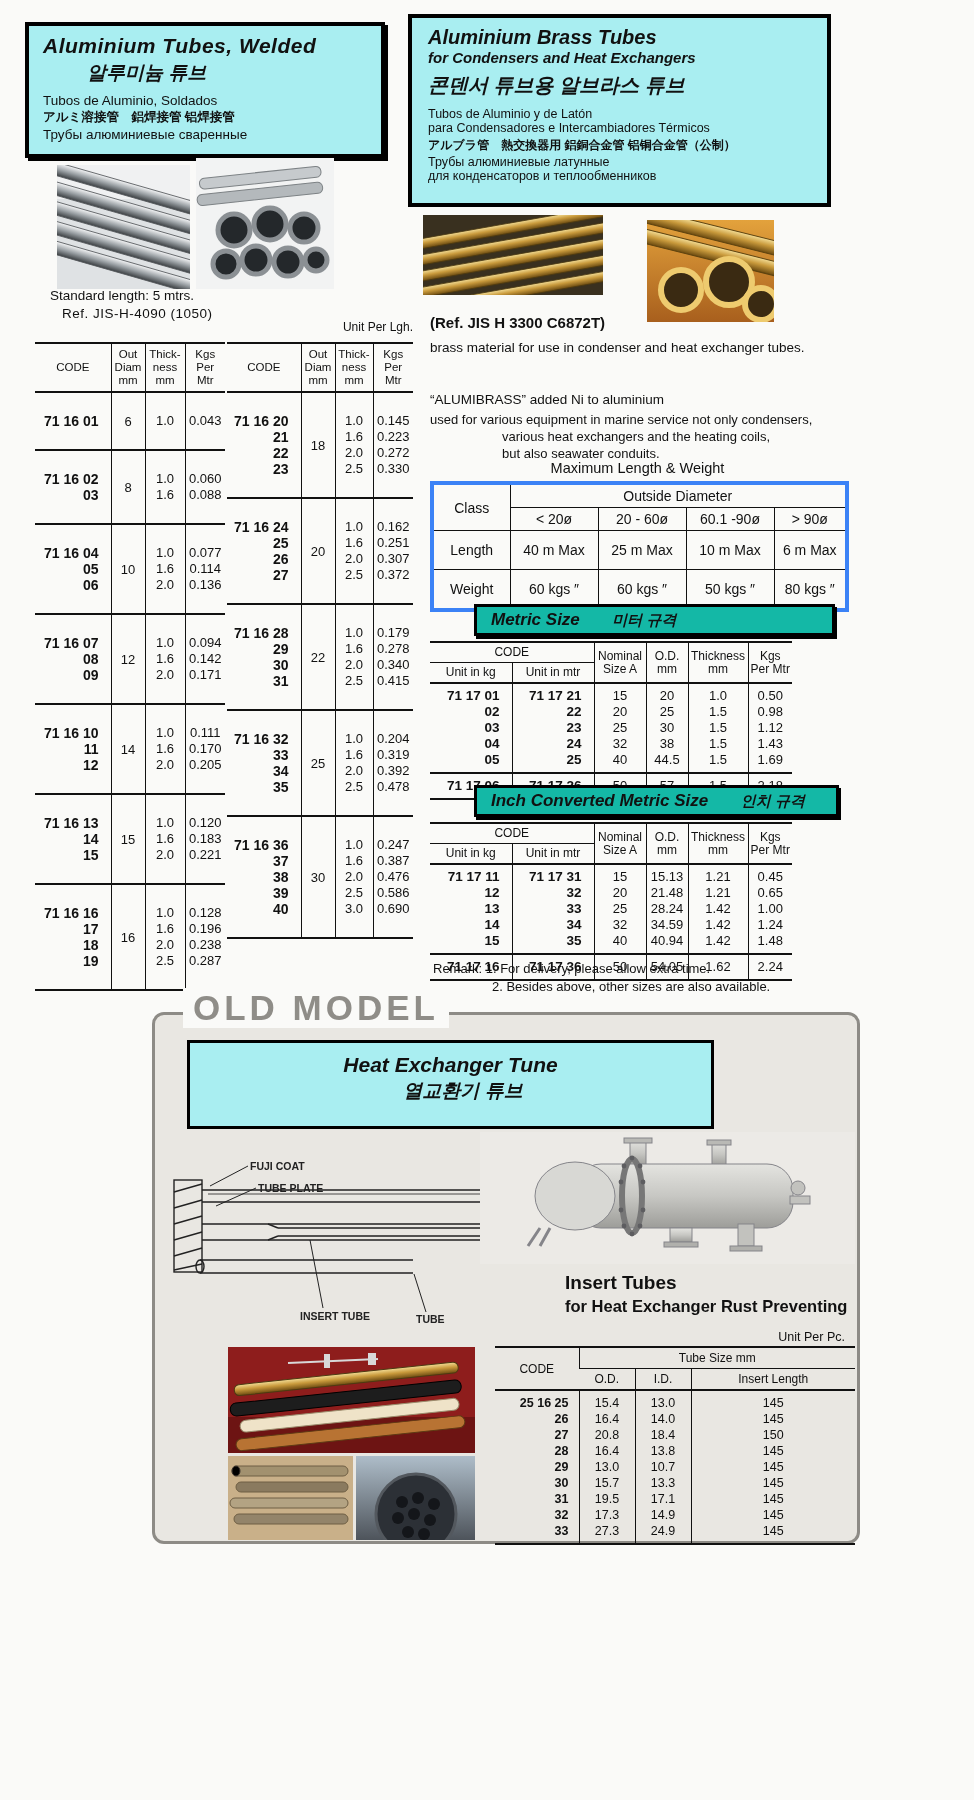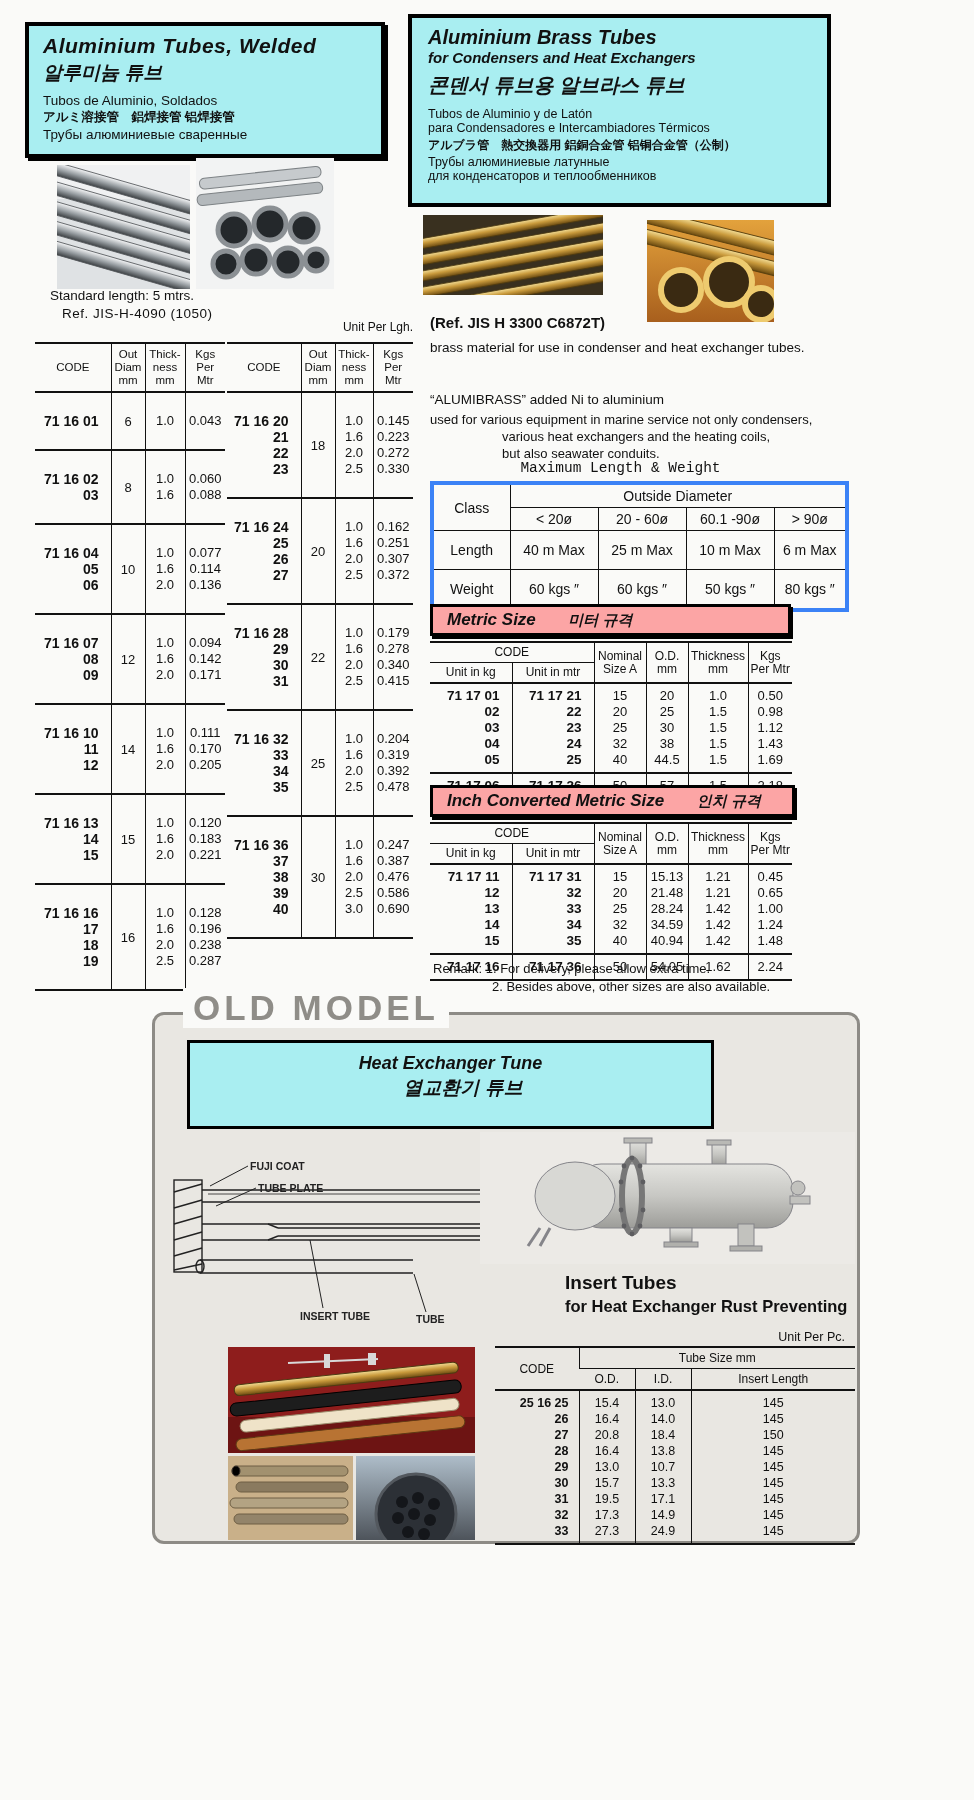--- a/index.html
+++ b/index.html
@@ -7,21 +7,21 @@
     width:974px;height:1800px;position:relative;overflow:hidden;
     background:#fafaf8;color:#111;
     font-family:"Liberation Sans", sans-serif;
   }
   .abs{position:absolute;}
 
   
   #hdrL{left:25px;top:22px;width:338px;height:120px;background:#a9eef1;
         border:4px solid #000;box-shadow:3px 3px 0 #000;padding:8px 0 0 14px;}
   #hdrL .t1{font-size:21px;font-weight:bold;font-style:italic;letter-spacing:.5px;}
-  #hdrL .t2{font-size:19px;font-weight:bold;font-style:italic;margin-top:2px;}
+  #hdrL .t2{font-size:19px;font-weight:bold;font-style:italic;margin-top:2px;margin-left:44px;}
   #hdrL .t3{font-size:13.5px;margin-top:7px;}
   #hdrL .t4{font-size:12.5px;font-weight:bold;margin-top:1px;}
   #hdrL .t5{font-size:13.5px;margin-top:1px;}
 
   #hdrR{left:408px;top:14px;width:399px;height:177px;background:#a9eef1;
         border:4px solid #000;padding:8px 0 0 16px;}
   #hdrR .r1{font-size:20px;font-weight:bold;font-style:italic;}
   #hdrR .r2{font-size:15px;font-weight:bold;font-style:italic;}
   #hdrR .r3{font-size:20px;font-weight:bold;font-style:italic;margin-top:6px;}
   #hdrR .r4{font-size:12.5px;margin-top:8px;}
@@ -33,21 +33,21 @@
   
   #stdlen{left:50px;top:288px;font-size:13.5px;}
   #refL{left:62px;top:306px;font-size:13.5px;letter-spacing:.5px;}
   #unitlgh{left:333px;top:320px;width:80px;text-align:right;font-size:12px;}
   #refR{left:430px;top:314px;font-size:15px;font-weight:bold;}
   #para1 .pl1{letter-spacing:.8px;}
   #para1{left:430px;top:338px;font-size:13.5px;line-height:19px;width:410px;}
   #para2{left:430px;top:392px;font-size:13.5px;}
   #para3{left:430px;top:411px;font-size:13px;line-height:17px;width:410px;}
   #para3 .ind{padding-left:72px;}
-  #maxlwTitle{left:413px;top:460px;width:415px;text-align:center;font-size:14.5px;font-family:Liberation Mono, monospace;}
+  #maxlwTitle{left:430px;top:460px;width:415px;text-align:center;font-size:14.5px;}
   #remark1{left:433px;top:961px;font-size:13px;}
   #remark2{left:492px;top:979px;font-size:13px;}
 
   
   table{border-collapse:collapse;table-layout:fixed;}
   #weldedT1{left:35px;top:342px;width:190px;}
   #weldedT2{left:227px;top:342px;width:186px;}
   .wtab th{font-weight:400;font-size:11.5px;line-height:13px;padding:4px 1px;text-align:center;}
   .wtab thead tr{border-top:2px solid #111;border-bottom:2px solid #111;}
   .wtab tbody tr{border-bottom:2px solid #111;}
@@ -57,22 +57,22 @@
   .wtab .ln{line-height:16px;font-size:13px;text-align:center;}
   .wtab td.code .ln{text-align:right;padding-right:12px;font-weight:bold;font-size:14px;}
 
   
   #lwtab{left:430px;top:481px;width:415px;border:4px solid #3b82f6;font-size:14px;}
   #lwtab th,#lwtab td{border:1px solid #111;text-align:center;font-weight:400;padding:4px 2px;}
   #lwtab tr.h1 th{padding:3px 2px;font-size:14px;}
   #lwtab tr.data th,#lwtab tr.data td{height:30px;font-size:14px;}
 
   
-  .banner{background:#fca5a5;border:3px solid #000;box-shadow:2px 3px 0 #000;
-          padding:3px 0 3px 14px;}
+  .banner{background:#14b8a6;border:3px solid #000;box-shadow:2px 3px 0 #000;
+          padding:3px 0 3px 14px;margin-left:44px;}
   .banner .bt{font-size:17px;font-weight:bold;font-style:italic;}
   .banner .bk{font-size:15px;font-weight:bold;font-style:italic;margin-left:28px;}
   #metricBanner{left:430px;top:604px;width:341px;}
   #inchBanner{left:430px;top:785px;width:345px;}
 
   
   #metricT{left:430px;top:641px;width:362px;}
   #inchT{left:430px;top:822px;width:362px;}
   .mtab th{font-weight:400;font-size:12px;line-height:13px;text-align:center;padding:3px 1px;}
   .mtab thead tr.h1{border-top:2px solid #111;}
@@ -85,21 +85,21 @@
   .mtab td.code .ln{text-align:right;padding-right:12px;font-weight:bold;font-size:13.5px;}
   .mtab tr.lastrow td{padding:4px 0;}
 
   
   #oldbox{left:152px;top:1012px;width:702px;height:526px;background:#e9e7e2;
           border:3px solid #8d8b86;border-radius:12px;}
   #watermark{left:183px;top:988px;font-size:35px;font-weight:bold;color:#8f8d88;
              letter-spacing:4px;background:#fafaf8;padding:0 10px;}
   #hxTitle{left:187px;top:1040px;width:521px;height:73px;background:#a9eef1;
            border:3px solid #000;text-align:center;padding-top:10px;}
-  #hxTitle .x1{font-size:18px;font-weight:bold;font-style:italic;}
+  #hxTitle .x1{font-size:21px;font-weight:bold;font-style:italic;}
   #hxTitle .x2{font-size:19px;font-weight:bold;font-style:italic;margin-top:1px;padding-left:25px;}
   #diagram{left:158px;top:1140px;width:330px;height:205px;}
   .dlabel{position:absolute;font-size:10.5px;font-weight:bold;color:#222;}
   #dl0{left:92px;top:20px;}
   #dl1{left:100px;top:42px;}
   #dl2{left:142px;top:170px;}
   #dl3{left:258px;top:173px;}
   #hePhoto{left:480px;top:1132px;width:375px;height:132px;}
   #insTitle1{left:565px;top:1272px;font-size:19px;font-weight:bold;}
   #insTitle2{left:565px;top:1297px;font-size:16.5px;font-weight:bold;}

